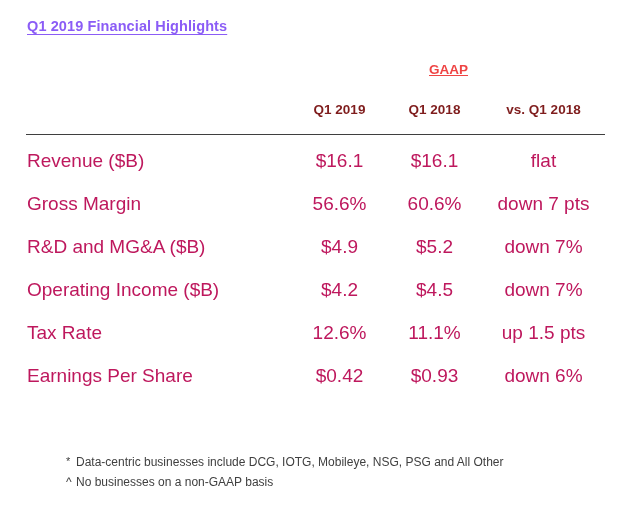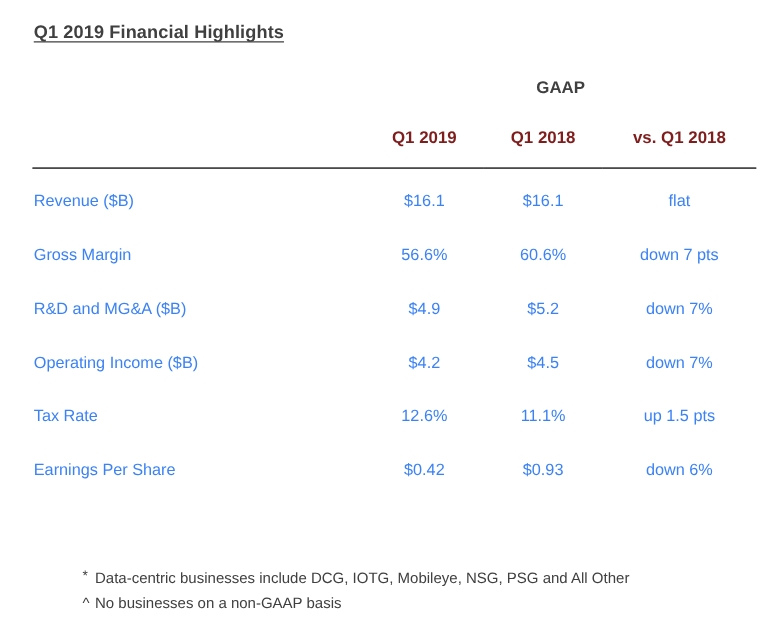--- a/index.html
+++ b/index.html
@@ -23,21 +23,21 @@
     box-sizing: border-box;
   }
 
   
   .title {
     position: absolute;
     left: 27px;
     top: 18px;
     font-size: 14.5px;
     font-weight: bold;
-    color: #404040;
+    color: #8b5cf6;
     letter-spacing: 0.1px;
     text-decoration: underline;
     text-underline-offset: 3px;
     white-space: nowrap;
   }
 
   
   .fin-table {
     position: absolute;
     left: 26px;
@@ -61,47 +61,48 @@
   }
 
   
   .gaap-spacer {
     height: 26px;
   }
   .gaap-head {
     height: 26px;
     font-size: 13.5px;
     font-weight: bold;
-    color: #404040;
+    color: #ef4444;
     text-align: center;
     border-bottom: 1.6px solid #3f3f3f;
     padding-bottom: 6px;
+    text-decoration: underline;
   }
 
   
   .col-head-row th {
     height: 36px;
     font-size: 13.5px;
     font-weight: bold;
     color: #7f1d1d;
     text-align: center;
     border-bottom: 1.6px solid #3f3f3f;
     padding-top: 9px;
     padding-bottom: 7px;
   }
   .col-head-row th.col-head-blank {
     border-bottom: 1.6px solid #3f3f3f;
   }
 
   
   .data-row td {
     height: 43px;
-    font-size: 13px;
+    font-size: 19px;
     font-weight: normal;
-    color: #3b82f6;
+    color: #be185d;
   }
   .data-row td.cell-label {
     text-align: left;
     padding-left: 1px;
   }
   .data-row td.cell-val {
     text-align: center;
   }
   .data-row:first-of-type td {
     padding-top: 4px;

